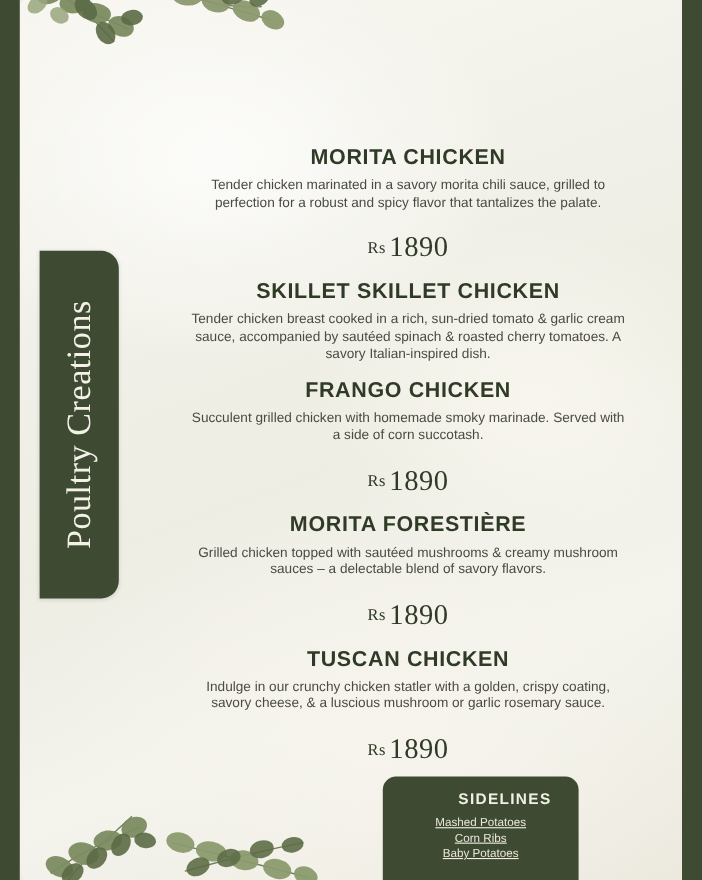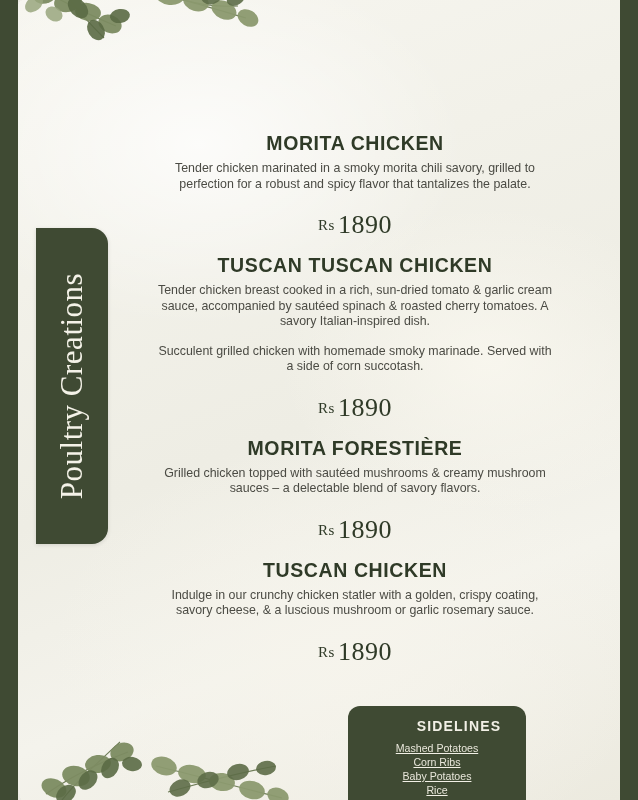--- a/index.html
+++ b/index.html
@@ -62,21 +62,21 @@
     white-space: nowrap;
     color: #f4f2e8;
     font-family: "Liberation Serif", serif;
     font-size: 31px;
     letter-spacing: 0.5px;
   }
 
   
   .menu {
     position: absolute;
-    left: 120px;
+    left: 136px;
     top: 132px;
     width: 470px;
     text-align: center;
   }
   .item {
     margin-bottom: 14px;
   }
   .item-name {
     font-family: "Liberation Sans", sans-serif;
     font-weight: bold;
@@ -198,32 +198,33 @@
   </svg>
 
   <div class="side-tab">
     <div class="vtext">Poultry Creations</div>
   </div>
 
   <div class="menu">
 
     <div class="item">
       <div class="item-name">MORITA CHICKEN</div>
-      <div class="item-desc">Tender chicken marinated in a smoky morita chili savory, grilled to perfection for a robust and spicy flavor that tantalizes the palate.</div>
-      <div class="price">
-        <span class="rs">Rs</span><span class="amt">1890</span>
-      </div>
-    </div>
-
-    <div class="item">
-      <div class="item-name">TUSCAN TUSCAN CHICKEN</div>
+      <div class="item-desc">Tender chicken marinated in a savory morita chili sauce, grilled to perfection for a robust and spicy flavor that tantalizes the palate.</div>
+      <div class="price">
+        <span class="rs">Rs</span><span class="amt">1890</span>
+      </div>
+    </div>
+
+    <div class="item">
+      <div class="item-name">SKILLET SKILLET CHICKEN</div>
       <div class="item-desc">Tender chicken breast cooked in a rich, sun-dried tomato &amp; garlic cream sauce, accompanied by sautéed spinach &amp; roasted cherry tomatoes. A savory Italian-inspired dish.</div>
     </div>
 
     <div class="item">
+      <div class="item-name">FRANGO CHICKEN</div>
       <div class="item-desc">Succulent grilled chicken with homemade smoky marinade. Served with a side of corn succotash.</div>
       <div class="price">
         <span class="rs">Rs</span><span class="amt">1890</span>
       </div>
     </div>
 
     <div class="item">
       <div class="item-name">MORITA FORESTIÈRE</div>
       <div class="item-desc">Grilled chicken topped with sautéed mushrooms &amp; creamy mushroom sauces – a delectable blend of savory flavors.</div>
       <div class="price">
@@ -279,17 +280,16 @@
       <ellipse cx="116" cy="32" rx="10" ry="7" transform="rotate(-10 116 32)"></ellipse>
     </g>
   </svg>
 
   <div class="sidelines">
     <h3>SIDELINES</h3>
     <ul>
       <li>Mashed Potatoes</li>
       <li>Corn Ribs</li>
       <li>Baby Potatoes</li>
-      <li>Rice</li>
     </ul>
   </div>
 
 </div>
 
 </body></html>

